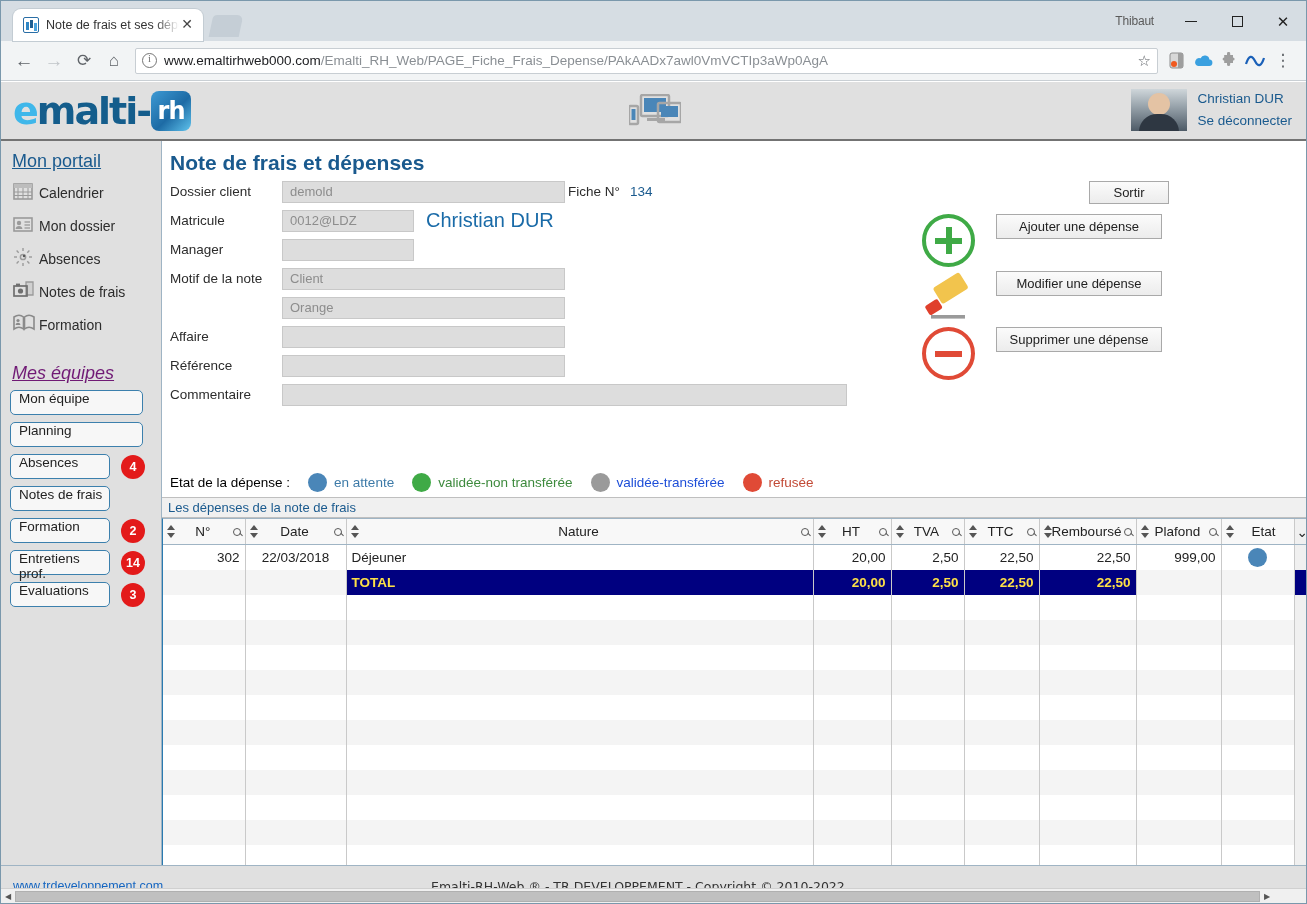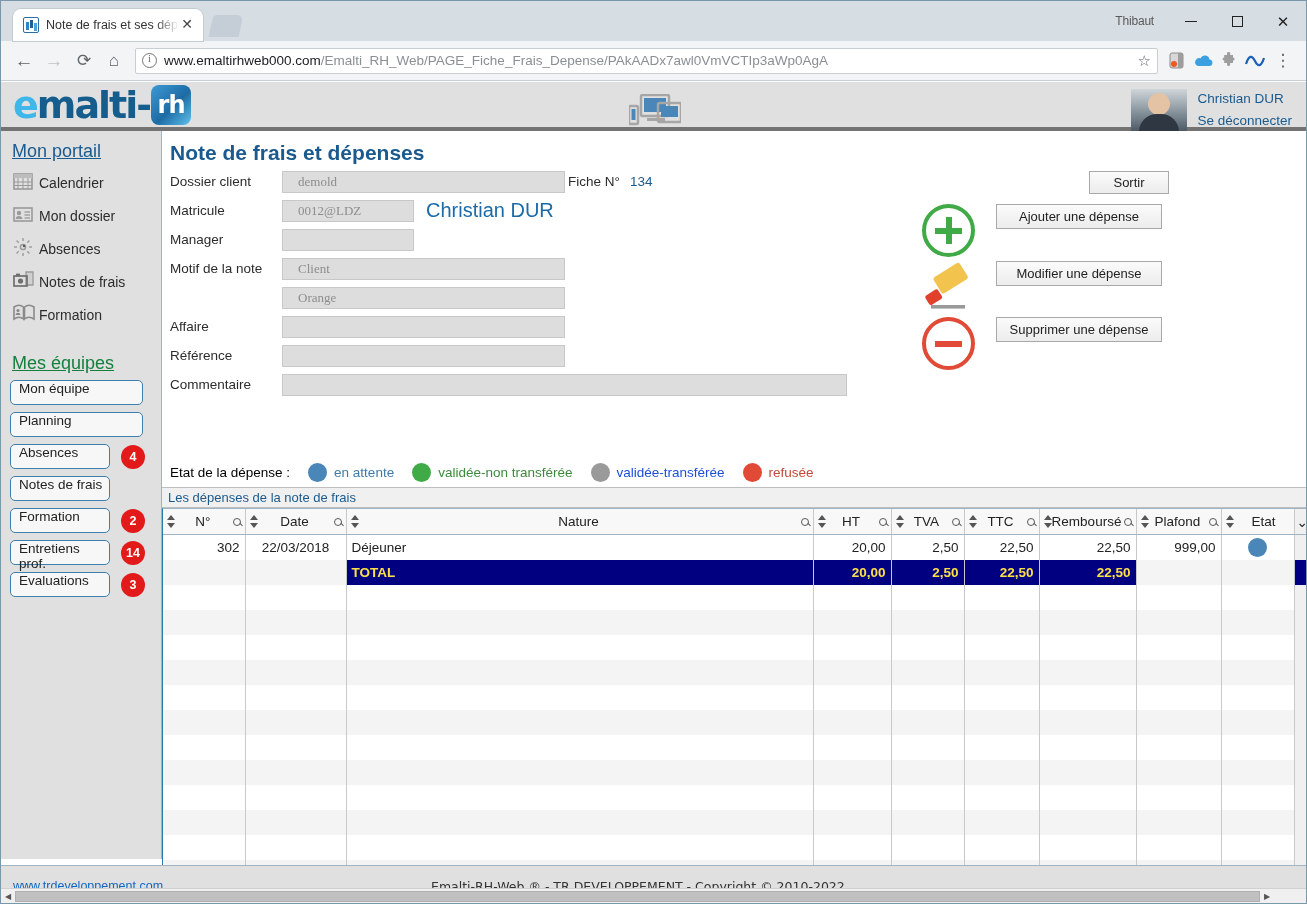--- a/index.html
+++ b/index.html
@@ -116,22 +116,22 @@
     display: flex; align-items: center; justify-content: center;
   }
 
   
   #page {
     position: absolute; left: 0; right: 0;
     top: 81px; bottom: 0;
     background: #ffffff;
   }
   .apphead {
-    height: 49px; background: #e0e0e0;
-    border-bottom: 4px solid #737373;
+    height: 59px; background: #e0e0e0;
+    border-bottom: 2px solid #737373;
     display: flex; align-items: center;
     position: relative;
   }
   .logo { margin-left: 12px; display: flex; align-items: center; }
   .logo-txt {
     font-size: 38px; font-weight: bold; letter-spacing: -2px;
     font-family: "DejaVu Sans", sans-serif;
   }
   .logo-e { color: #3fb7ea; }
   .logo-malti { color: #145d8c; }
@@ -182,22 +182,23 @@
   }
   .side-item {
     display: flex; align-items: center;
     height: 33px; padding-left: 12px;
     font-size: 14px; color: #333;
   }
   .side-ic { width: 26px; flex: 0 0 26px; color: #9a9a9a; }
   .side-label { color: #2c2c2c; }
 
   .team-head {
-    font-size: 18px; color: #15803d; text-decoration: underline;
+    font-size: 18px; color: #701a75; text-decoration: underline;
     margin: 22px 0 6px 11px;
+    font-style: italic;
   }
   .team-row { display: flex; align-items: center; margin: 0 0 7px 9px; }
   .team-btn {
     height: 25px; background: #f7f7f7;
     border: 1px solid #3c80ad; border-radius: 5px;
     font-size: 13.5px; color: #222;
     display: flex; align-items: flex-start; padding-left: 8px;
   }
   .team-btn.wide { width: 133px; }
   .team-btn.narrow { width: 100px; }
@@ -218,21 +219,21 @@
   .form-area { position: relative; height: 290px; }
   .frow {
     display: flex; align-items: center; height: 29px;
     margin-left: 8px;
   }
   .flabel { width: 112px; flex: 0 0 112px; font-size: 13.5px; color: #2c2c2c; }
   .finput {
     height: 22px; background: #dddddd;
     border: 1px solid #c8c8c8;
     font-size: 13px; color: #8d8d8d;
-    display: flex; align-items: center; padding-left: 15px; font-family: Liberation Serif, serif;
+    display: flex; align-items: center; padding-left: 7px;
   }
   .w-md { width: 132px; }
   .w-xl { width: 283px; }
   .w-xxl { width: 565px; }
   .fiche-lab { font-size: 13.5px; color: #2c2c2c; margin-left: 3px; }
   .fiche-num { font-size: 13.5px; color: #1a5a8e; margin-left: 10px; }
   .empname { font-size: 20px; color: #1a6ba8; margin-left: 12px; }
 
   
   .actions { position: absolute; left: 760px; top: 0; }

